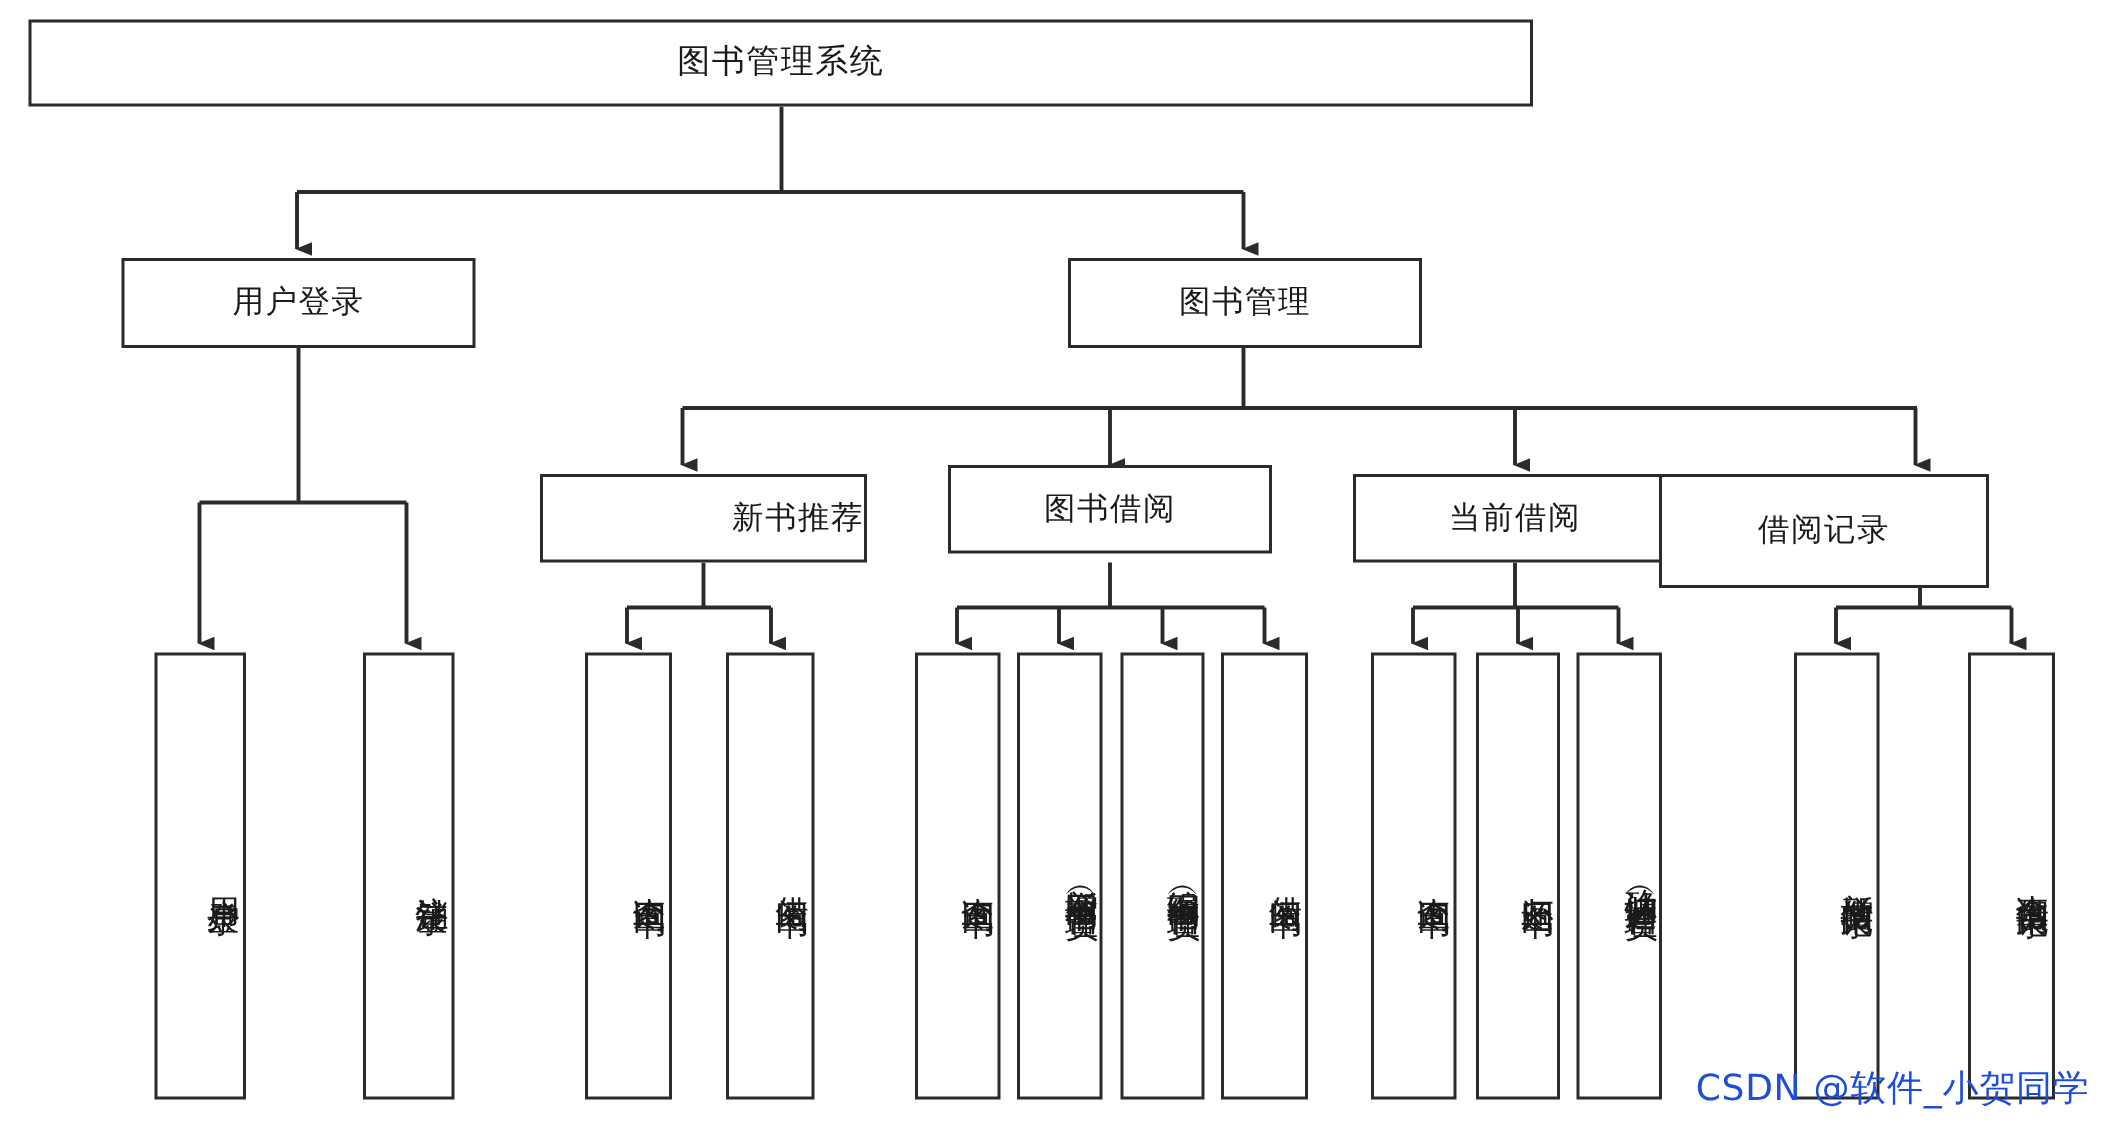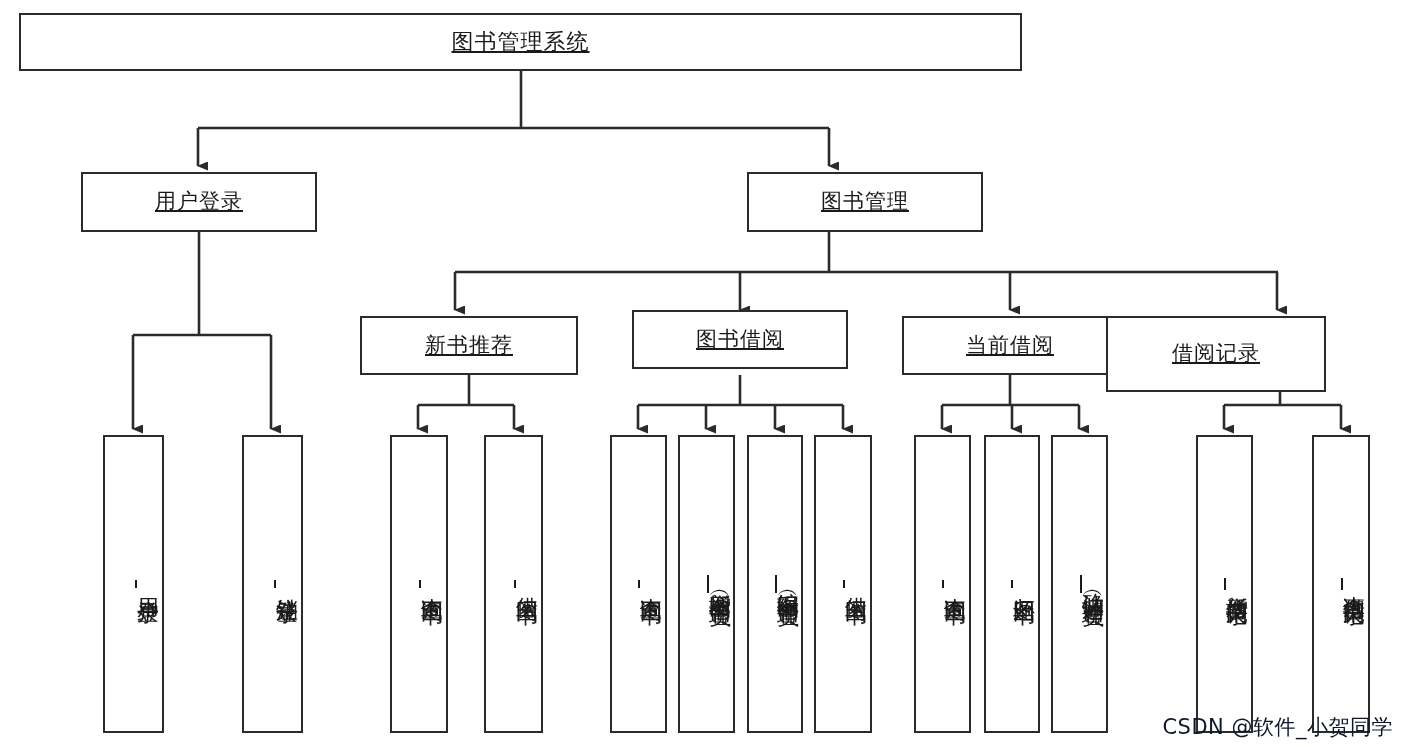--- a/index.html
+++ b/index.html
@@ -28,21 +28,20 @@
   }
   .node {
     position: absolute;
     box-sizing: border-box;
     border: 2px solid #2b2b2b;
     background: #ffffff;
     display: flex;
     align-items: center;
     justify-content: center;
     color: #1a1a1a;
-    text-decoration: underline;
   }
   .node-h {
     font-size: 21px;
     letter-spacing: 1px;
     line-height: 1.2;
     white-space: nowrap;
   }
   .node-root {
     font-size: 22px;
   }
@@ -63,22 +62,22 @@
     white-space: nowrap;
     color: #1a1a1a;
   }
   .node-v.node-tall .vlabel {
     line-height: 1.2;
   }
   #watermark {
     position: absolute;
     right: 12px;
     bottom: 6px;
-    font-size: 21px;
-    color: #0f172a;
+    font-size: 24px;
+    color: #1d4ed8;
     letter-spacing: 0.5px;
     white-space: nowrap;
     user-select: none;
   }
 </style>
 </head>
 <body>
 
 <div id="diagram-canvas">
 
@@ -133,25 +132,25 @@
     </g>
   </svg>
 
   <div class="node node-h node-root" style="left:19px; top:13px; width:1003px; height:58px;">
     <span>图书管理系统</span>
   </div>
 
   <div class="node node-h" style="left:81px; top:172px; width:236px; height:60px;">
     <span>用户登录</span>
   </div>
-  <div class="node node-h" style="left:712px; top:172px; width:236px; height:60px;margin-left:35px;">
+  <div class="node node-h" style="left:712px; top:172px; width:236px; height:60px;">
     <span>图书管理</span>
   </div>
 
-  <div class="node node-h" style="left:360px; top:316px; width:218px; height:59px;">
+  <div class="node node-h" style="left:360px; top:316px; width:218px; height:59px;justify-content:flex-end;">
     <span>新书推荐</span>
   </div>
   <div class="node node-h" style="left:632px; top:310px; width:216px; height:59px;">
     <span>图书借阅</span>
   </div>
   <div class="node node-h" style="left:902px; top:316px; width:216px; height:59px;text-align:right;">
     <span>当前借阅</span>
   </div>
   <div class="node node-h" style="left:1106px; top:316px; width:220px; height:76px;">
     <span>借阅记录</span>

